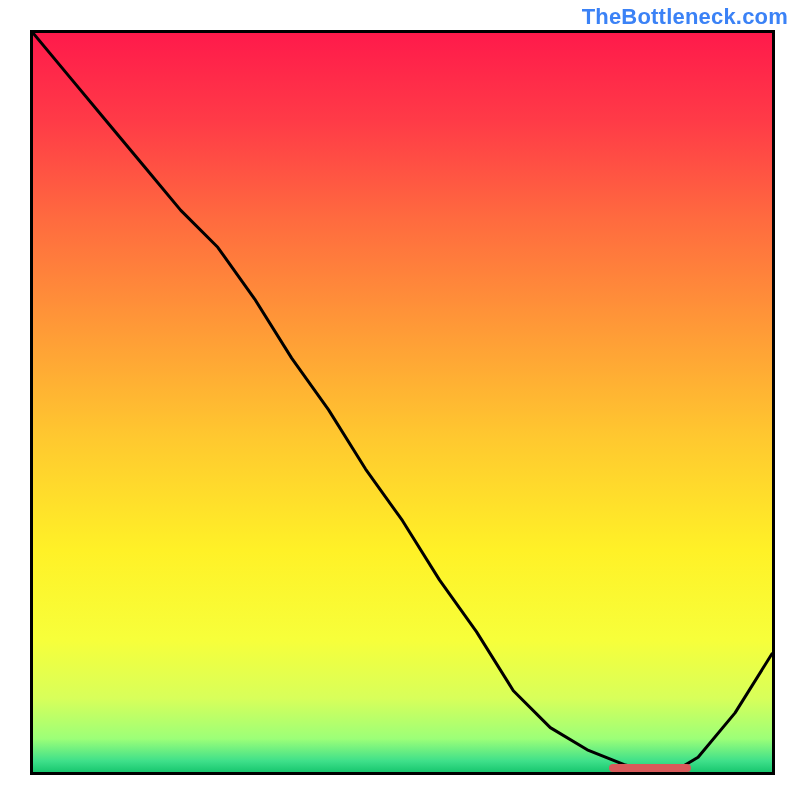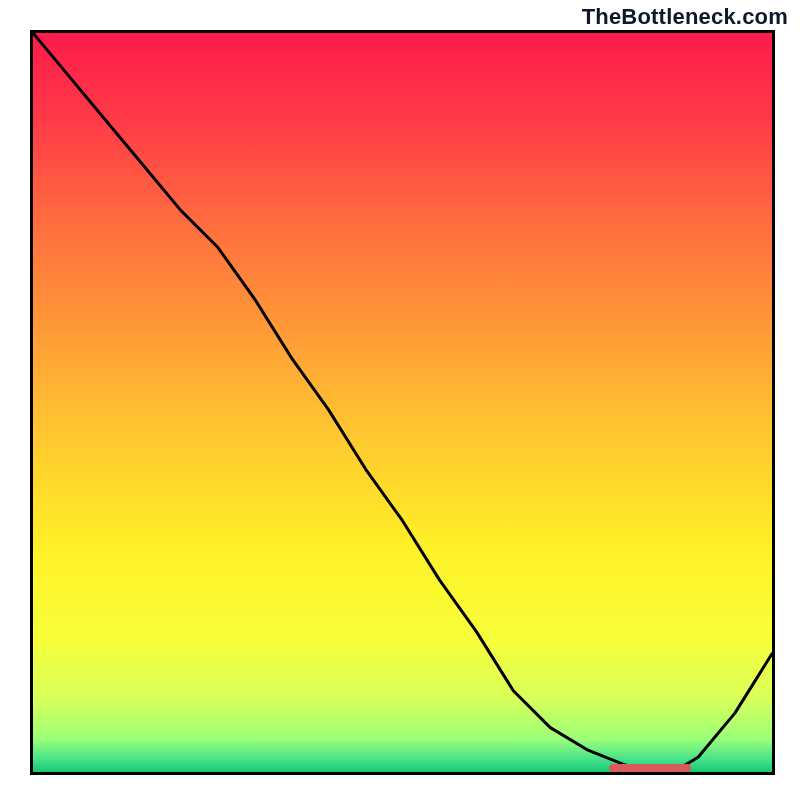--- a/index.html
+++ b/index.html
@@ -14,21 +14,21 @@
     position: relative;
     width: 800px;
     height: 800px;
   }
   .watermark {
     position: absolute;
     top: 4px;
     right: 12px;
     font-size: 22px;
     font-weight: 600;
-    color: #0f172a;
+    color: #3b82f6;
     letter-spacing: 0.2px;
   }
   .plot-frame {
     position: absolute;
     left: 30px;
     top: 30px;
     width: 745px;
     height: 745px;
     border: 3px solid #000;
     box-sizing: border-box;

